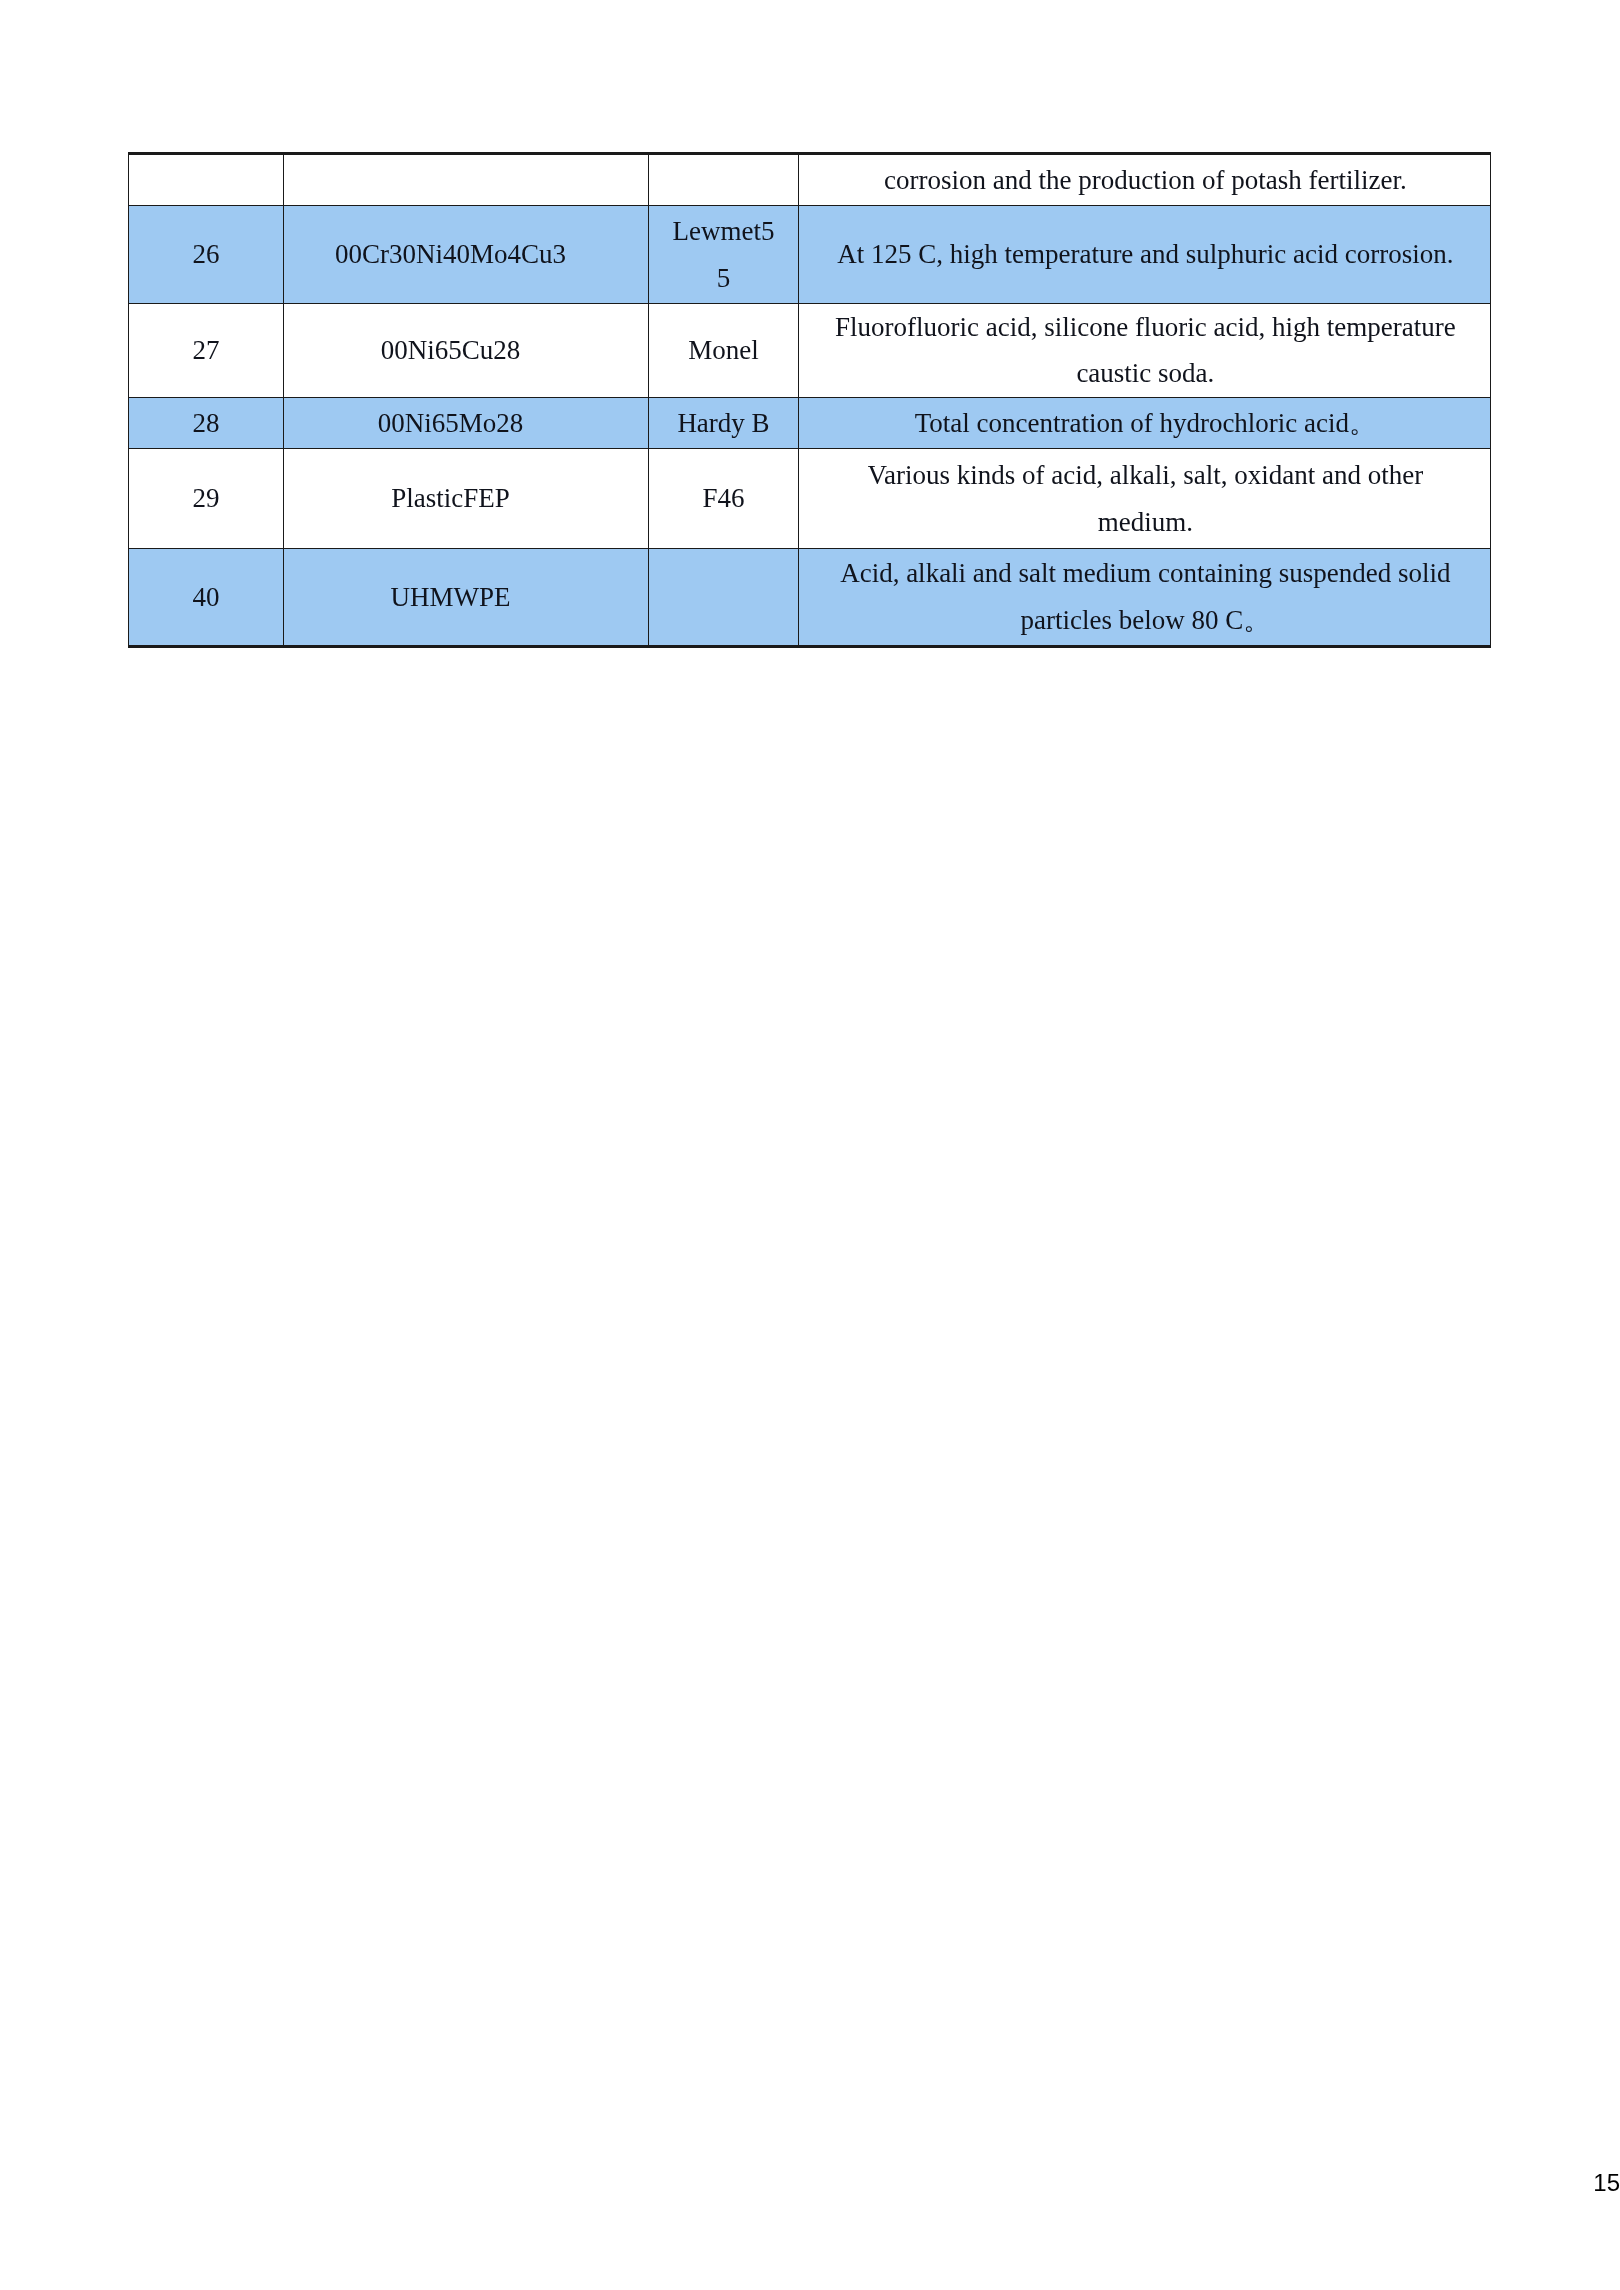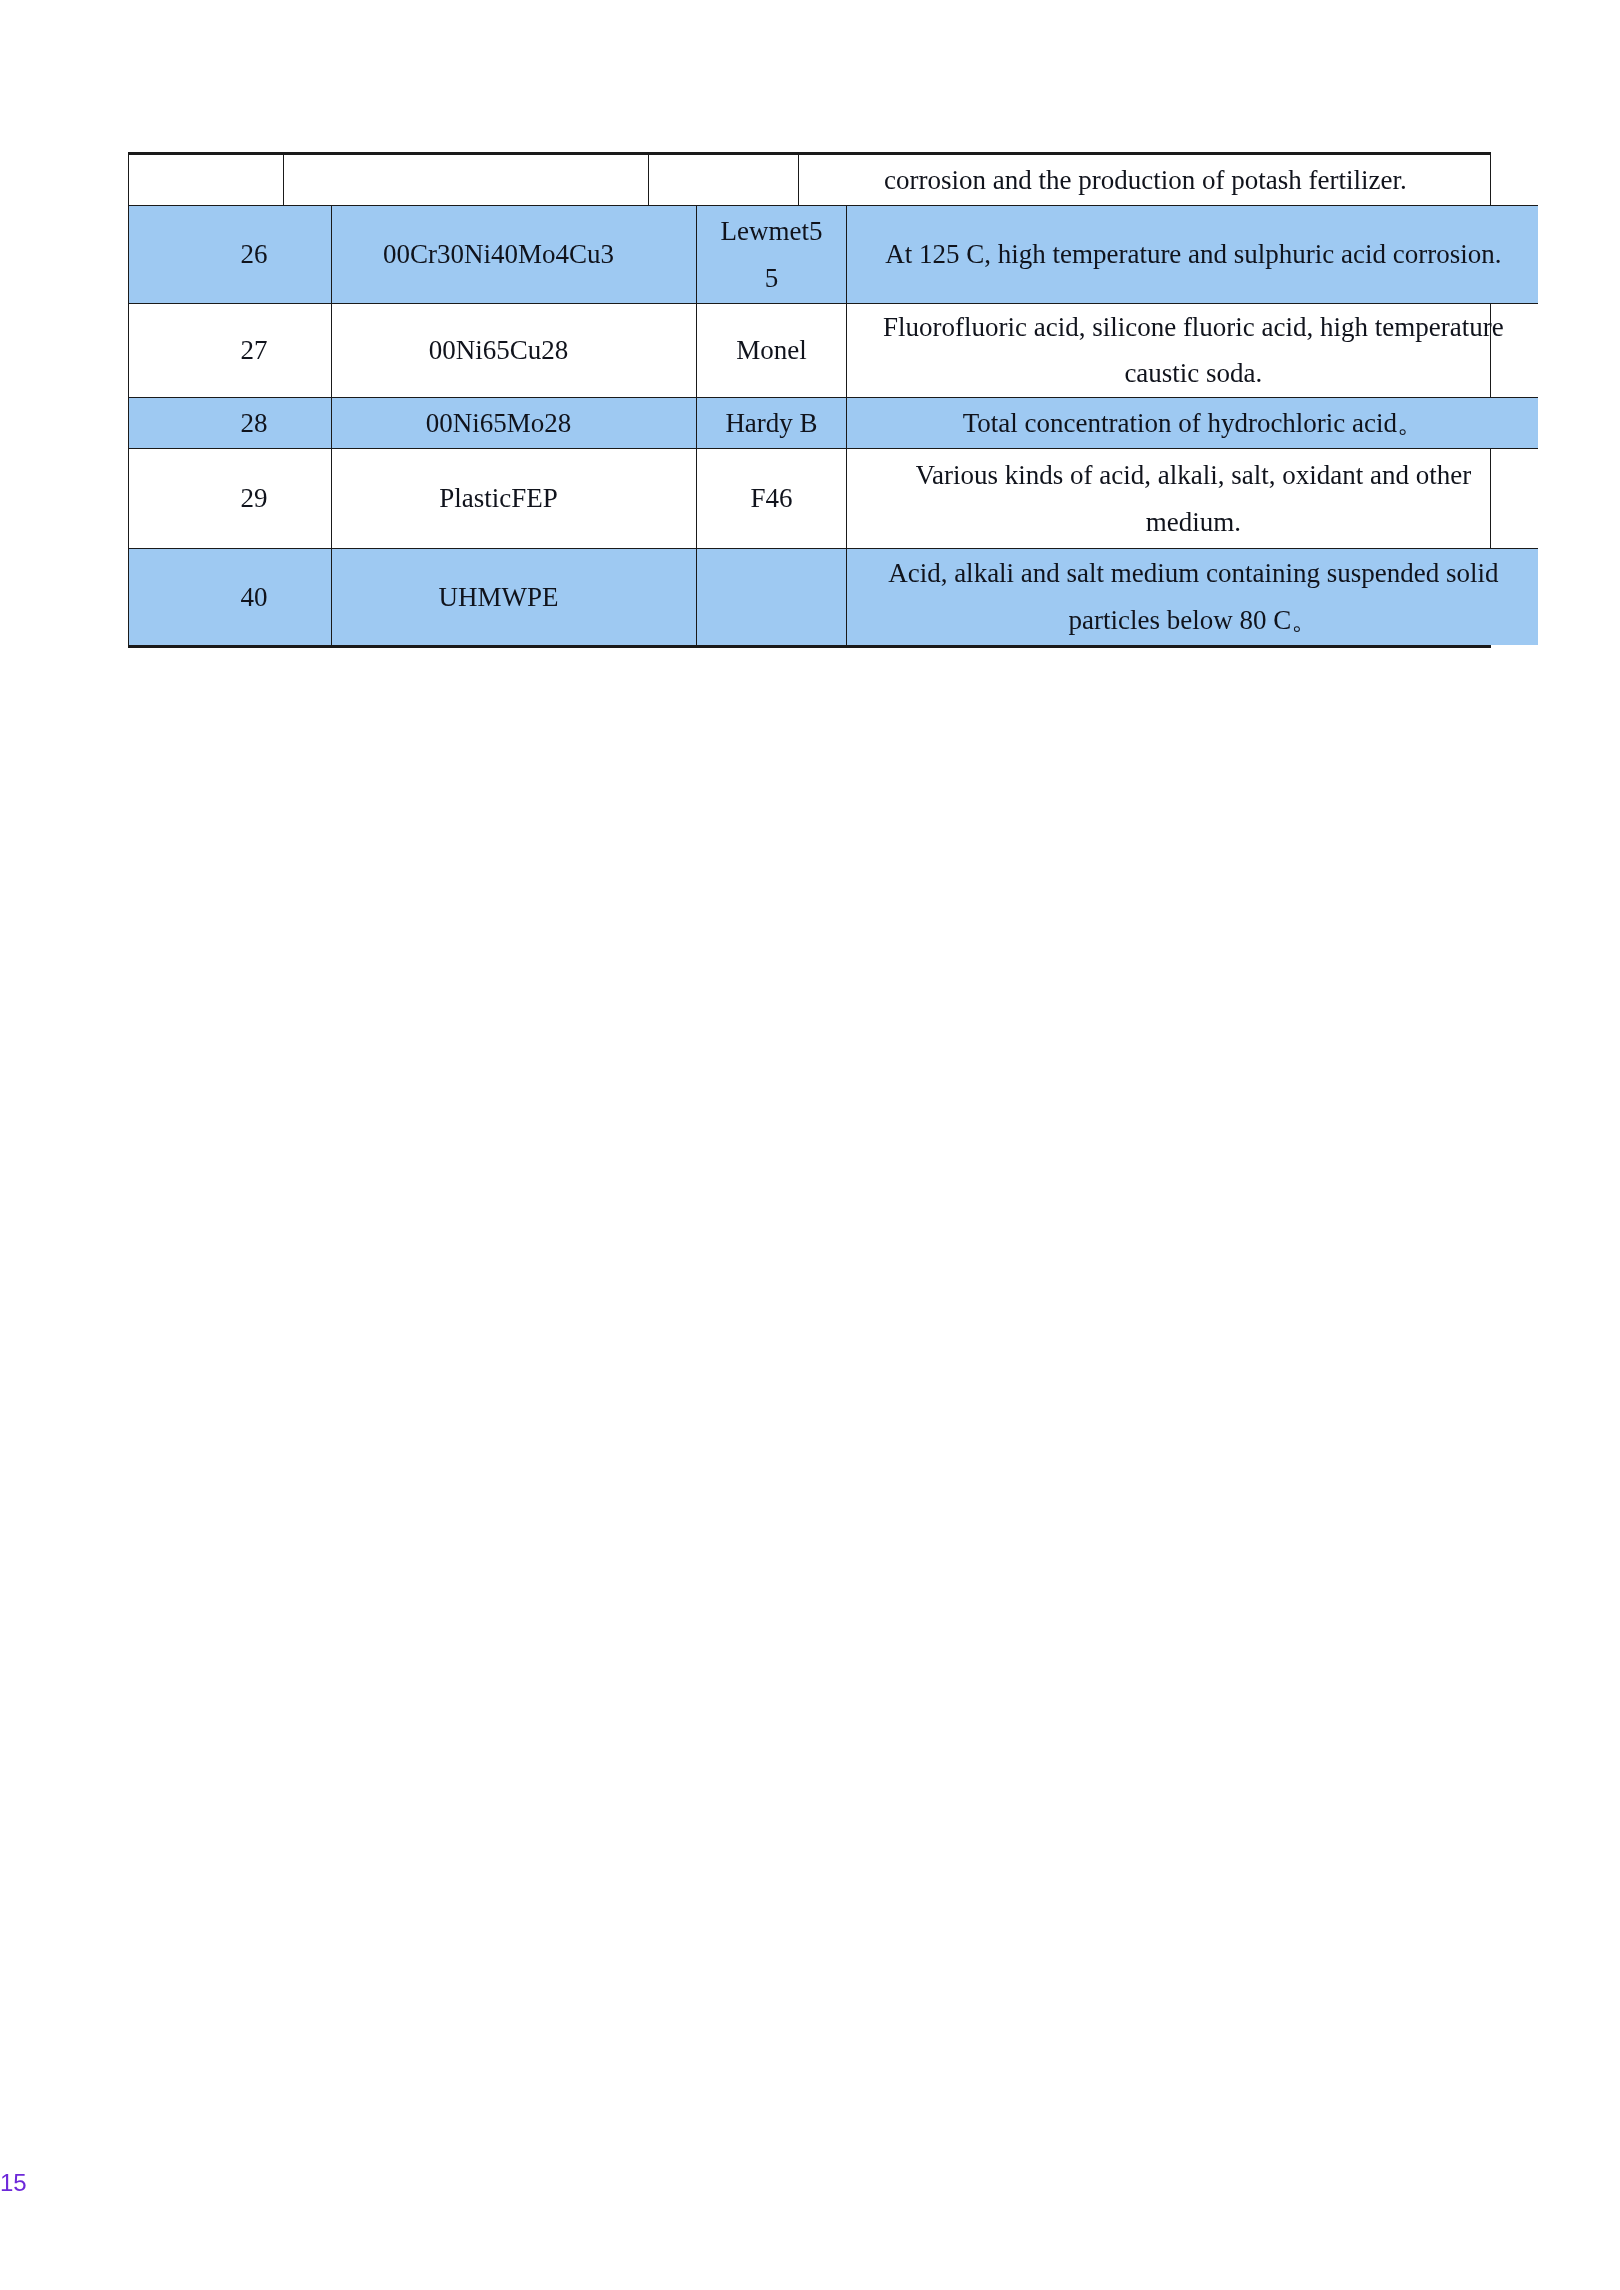--- a/index.html
+++ b/index.html
@@ -27,21 +27,20 @@
     border-bottom-width: 3.6px;
     box-sizing: content-box;
     background: #ffffff;
   }
   .row {
     display: flex;
     width: 100%;
   }
   .row + .row {
     border-top: 1.8px solid var(--border, #1a1a1a);
-    padding-left: 48px;
   }
   .row.hl {
     background: var(--hl, #9ec9f2);
   }
   
   .row:nth-child(1) { height: 50px; }
   .row:nth-child(2) { height: 97px; }
   .row:nth-child(3) { height: 93px; }
   .row:nth-child(4) { height: 50px; }
   .row:nth-child(5) { height: 99px; }
@@ -77,24 +76,24 @@
     content: "";
     display: inline-block;
     width: 100%;
     height: 0;
   }
   .page-number {
     position: absolute;
     top: 2169px;
     left: 0;
     width: 100%;
-    text-align: left;
+    text-align: right;
     font-family: "Liberation Sans", "DejaVu Sans", sans-serif;
     font-size: 24px;
-    color: #6d28d9;
+    color: #000000;
   }
 </style>
 </head>
 <body>
 
 <div class="page">
   <div class="mat-table">
       <div class="row">
         <div class="cell c-no"></div>
         <div class="cell c-mat"></div>

